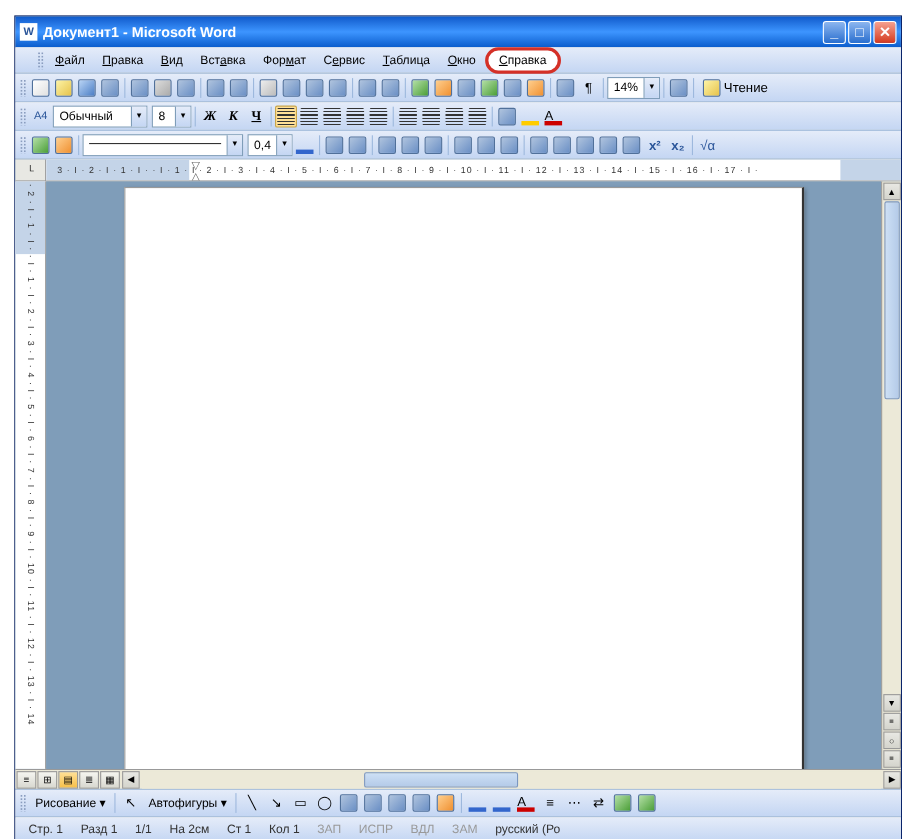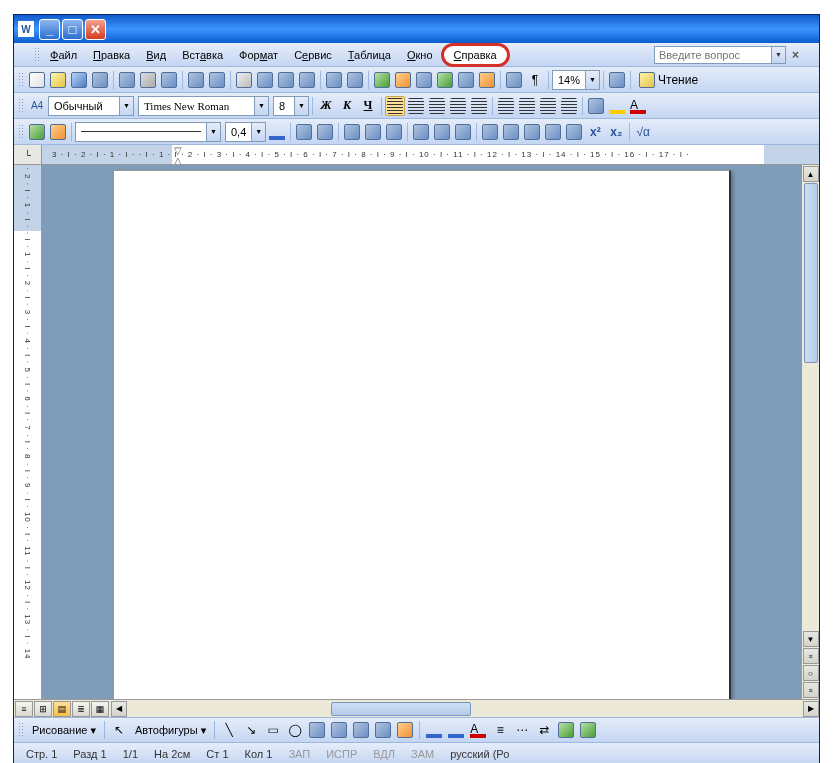--- a/index.html
+++ b/index.html
@@ -78,35 +78,31 @@
 
 .indent-marker { position: absolute; top: 0; font-size: 10px; color: #666; }
 </style>
 </head>
 <body>
 
 <div class="window">
 
   <div class="titlebar">
     <div class="titlebar-icon">W</div>
+    <div class="titlebar-text">Документ1 - Microsoft Word</div>
     <div class="titlebar-buttons">
       <div class="titlebar-btn">_</div>
       <div class="titlebar-btn">□</div>
       <div class="titlebar-btn close">✕</div>
     </div>
   </div>
 
   <div class="menubar">
     <div class="menu-grip"></div>
     <div id="menu-items" style="display: contents;"><div class="menu-item"><span class="menu-underline">Ф</span>айл</div><div class="menu-item"><span class="menu-underline">П</span>равка</div><div class="menu-item"><span class="menu-underline">В</span>ид</div><div class="menu-item">Вст<span class="menu-underline">а</span>вка</div><div class="menu-item">Фор<span class="menu-underline">м</span>ат</div><div class="menu-item">С<span class="menu-underline">е</span>рвис</div><div class="menu-item"><span class="menu-underline">Т</span>аблица</div><div class="menu-item"><span class="menu-underline">О</span>кно</div><div class="menu-item highlighted"><span class="menu-underline">С</span>правка</div></div>
-    <div class="search-box">
-      <input class="search-input" placeholder="Введите вопрос" style="">
-      <div class="dropdown-arrow">▼</div>
-      <div class="close-x">×</div>
-    </div>
   </div>
 
   <div class="toolbar">
     <div class="menu-grip"></div>
     <div class="tb-btn">
         <span class="ico new"></span>
       </div>
     <div class="tb-btn">
         <span class="ico open"></span>
       </div>
@@ -191,24 +187,20 @@
       <span class="ico open"></span>
       <span>Чтение</span>
     </div>
   </div>
 
   <div class="toolbar">
     <div class="menu-grip"></div>
     <div class="tb-btn" style="color:#2a5599;font-weight:normal;font-size:10px">A4</div>
     <div class="tb-combo">
       <span class="tb-combo-text" style="min-width:70px">Обычный</span>
-      <div class="tb-combo-arrow">▼</div>
-    </div>
-    <div class="tb-combo" style="margin-left:3px">
-      <span class="tb-combo-text" style="min-width:115px;font-family:'Times New Roman'">Times New Roman</span>
       <div class="tb-combo-arrow">▼</div>
     </div>
     <div class="tb-combo" style="margin-left:3px">
       <span class="tb-combo-text" style="min-width:20px">8</span>
       <div class="tb-combo-arrow">▼</div>
     </div>
     <div class="tb-sep"></div>
     <div class="tb-btn">
         <span class="ico bold">Ж</span>
       </div>

